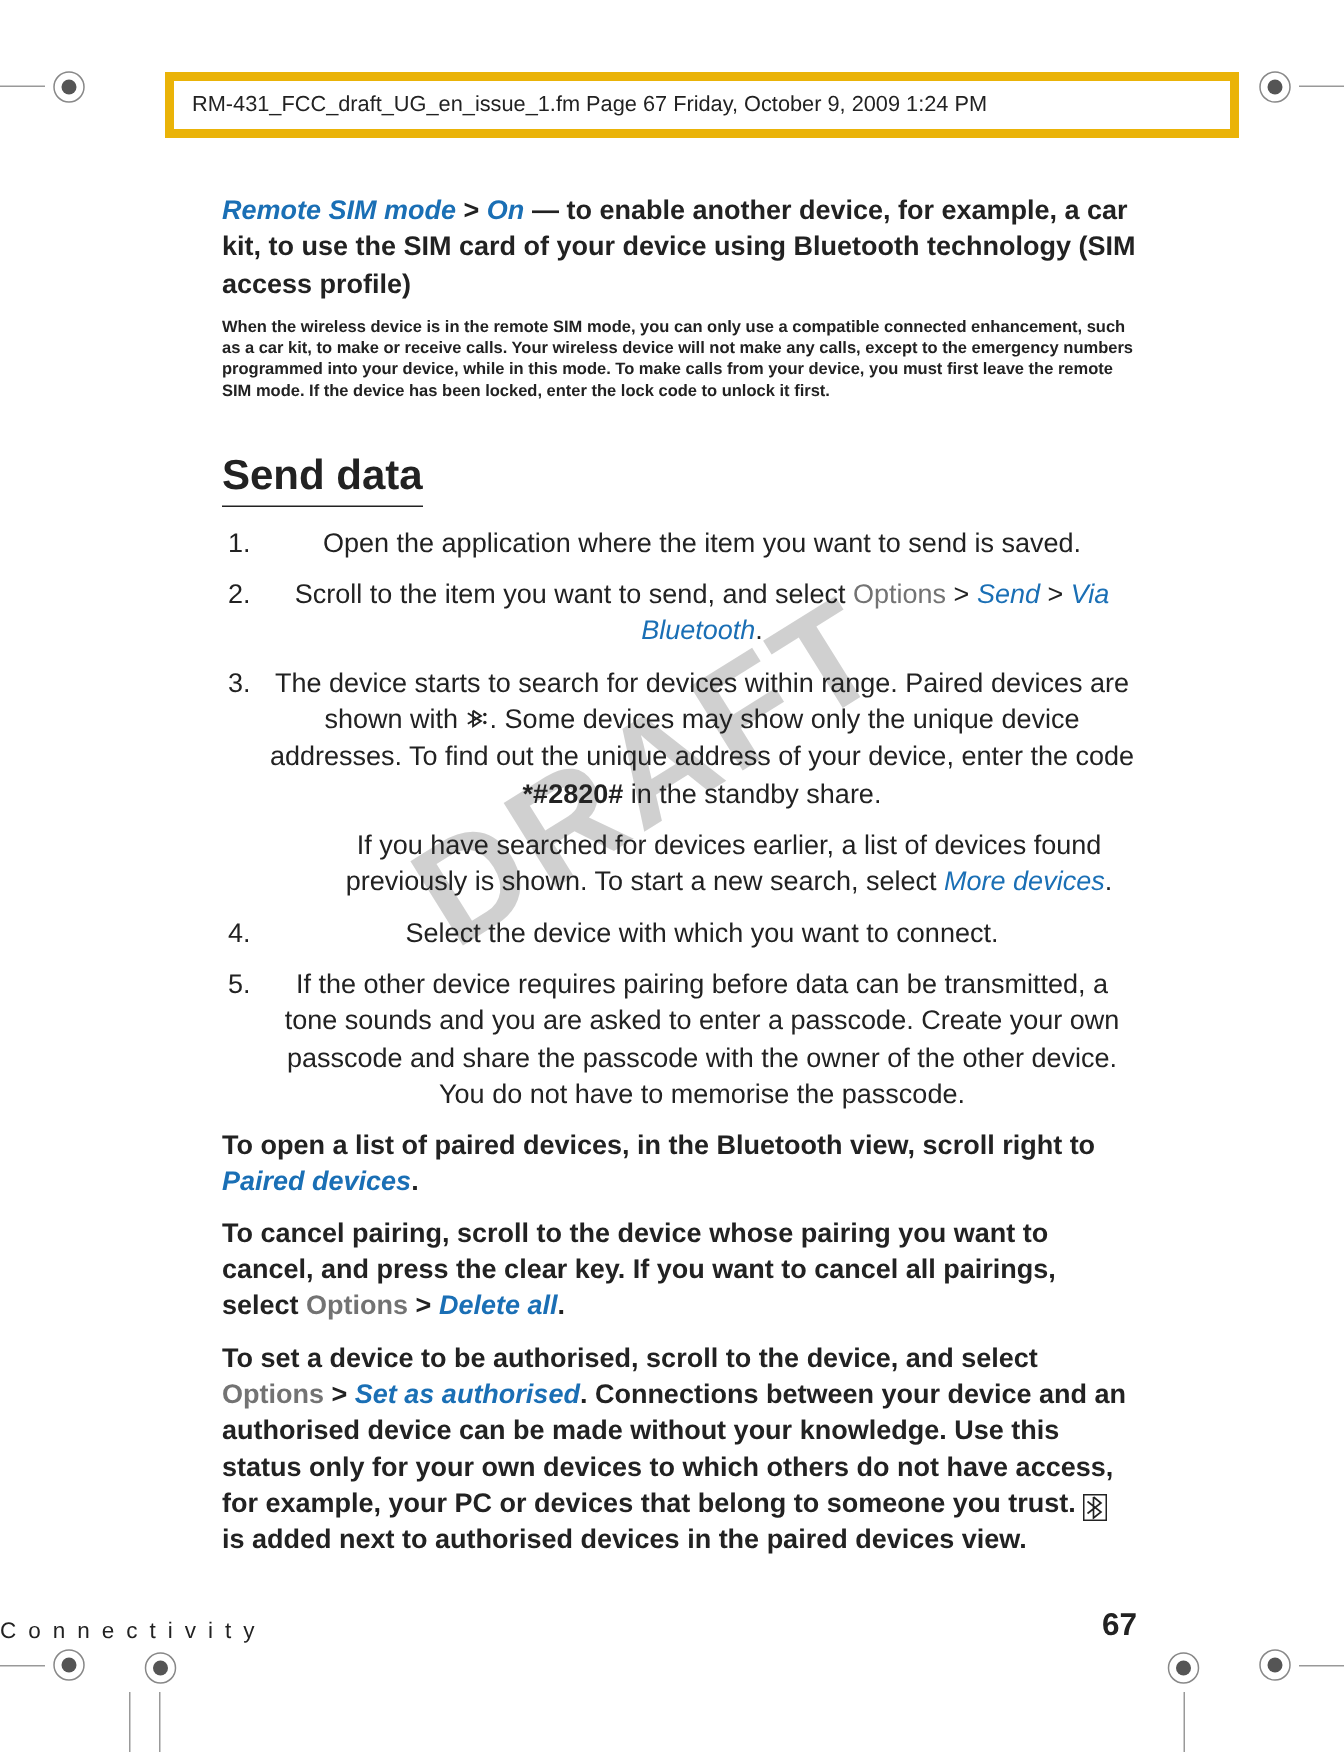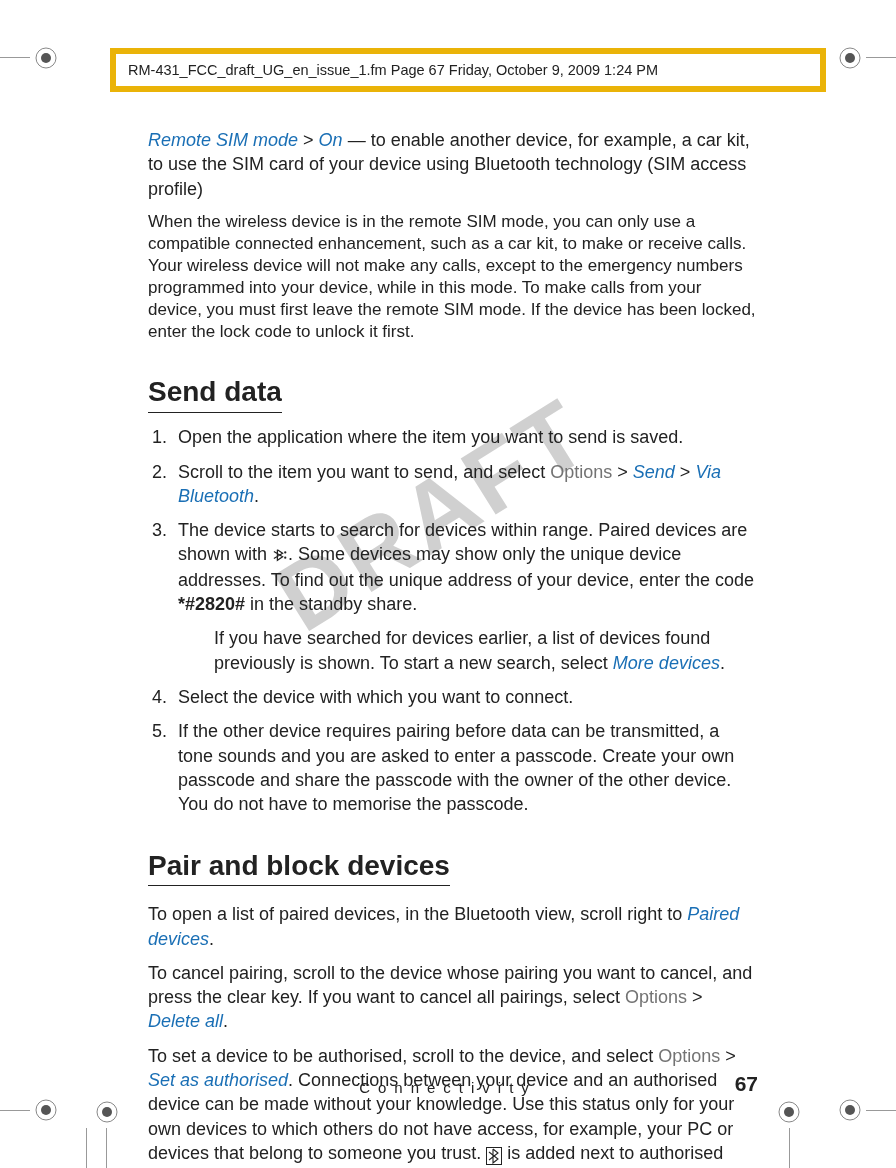--- a/index.html
+++ b/index.html
@@ -21,44 +21,44 @@
 
   .header-box {
     position:absolute; left:110px; top:48px; width:680px;
     border:6px solid #eab308; padding:8px 12px; font-size:14.5px;
   }
 
   .content {
     position:absolute; left:148px; top:118px; width:610px;
     font-size:18px; line-height:1.35;
   }
-  .note { font-size:17px; line-height:1.3; margin-top:10px; }
+  .note { font-size:11px; line-height:1.3; margin-top:10px; }
   .blue { color:#1a6fb5; }
   .green { color:#737373; }
   .ital { font-style:italic; }
 
   h2 {
     font-size:28px; font-weight:bold; margin:20px 0 6px 0;
     border-bottom:1.5px solid #222; display:inline-block;
     padding-bottom:1px;
   }
   ol { margin:6px 0 6px 0; padding-left:24px; }
-  ol li { padding-left:6px; margin-bottom:10px; }
+  ol li { padding-left:6px; margin-bottom:10px;text-align:center; }
   ol li .subpara { display:block; margin-top:10px;margin-left:36px; }
-  p { margin:10px 0; }
+  p { margin:10px 0;font-weight:bold; }
 
   .watermark {
     position:absolute; left:260px; top:460px;
     font-size:96px; font-weight:bold; color:rgba(120,120,120,0.35);
     transform:rotate(-32deg); letter-spacing:4px; pointer-events:none;
   }
 
   .footer {
     position:absolute; bottom:72px; left:0; width:896px;
-    text-align:center; font-size:15px; letter-spacing:8px;
+    text-align:left; font-size:15px; letter-spacing:8px;
   }
   .page-num { position:absolute; bottom:72px; right:138px; font-size:21px; font-weight:bold; }
 
   .bt-icon { display:inline-block; vertical-align:middle; }
   .auth-icon { display:inline-block; vertical-align:middle; border:1.5px solid #222; width:14px; height:16px; position:relative; top:2px; }
   .auth-icon svg { position:absolute; left:1px; top:0; }
 </style>
 </head>
 <body>
 
@@ -129,21 +129,20 @@
             <path d="M6 2 L6 14 L12 10 L2 4 M6 2 L12 6 L2 12" stroke="#222" stroke-width="1.4" fill="none"></path>
             <circle cx="15" cy="5" r="1.3" fill="#222"></circle>
             <circle cx="15" cy="11" r="1.3" fill="#222"></circle>
           </svg></span><span>. Some devices may show only the unique device addresses. To find out the unique address of your device, enter the code </span><b>*#2820#</b><span> in the standby share.</span>
       <span class="subpara"><span>If you have searched for devices earlier, a list of devices found previously is shown. To start a new search, select </span><span class="blue ital">More devices</span>.</span>
     </li>
     <li>Select the device with which you want to connect.</li>
     <li>If the other device requires pairing before data can be transmitted, a tone sounds and you are asked to enter a passcode. Create your own passcode and share the passcode with the owner of the other device. You do not have to memorise the passcode.</li>
   </ol>
 
-  <h2>Pair and block devices</h2>
 
   <p>
     <span>To open a list of paired devices, in the Bluetooth view, scroll right to </span><span class="blue ital">Paired devices</span>.
   </p>
 
 
   <p>
     <span>To cancel pairing, scroll to the device whose pairing you want to cancel, and press the clear key. If you want to cancel all pairings, select </span><span class="green">Options</span>
     <span>&gt;</span>
     <span class="blue ital">Delete all</span>.

